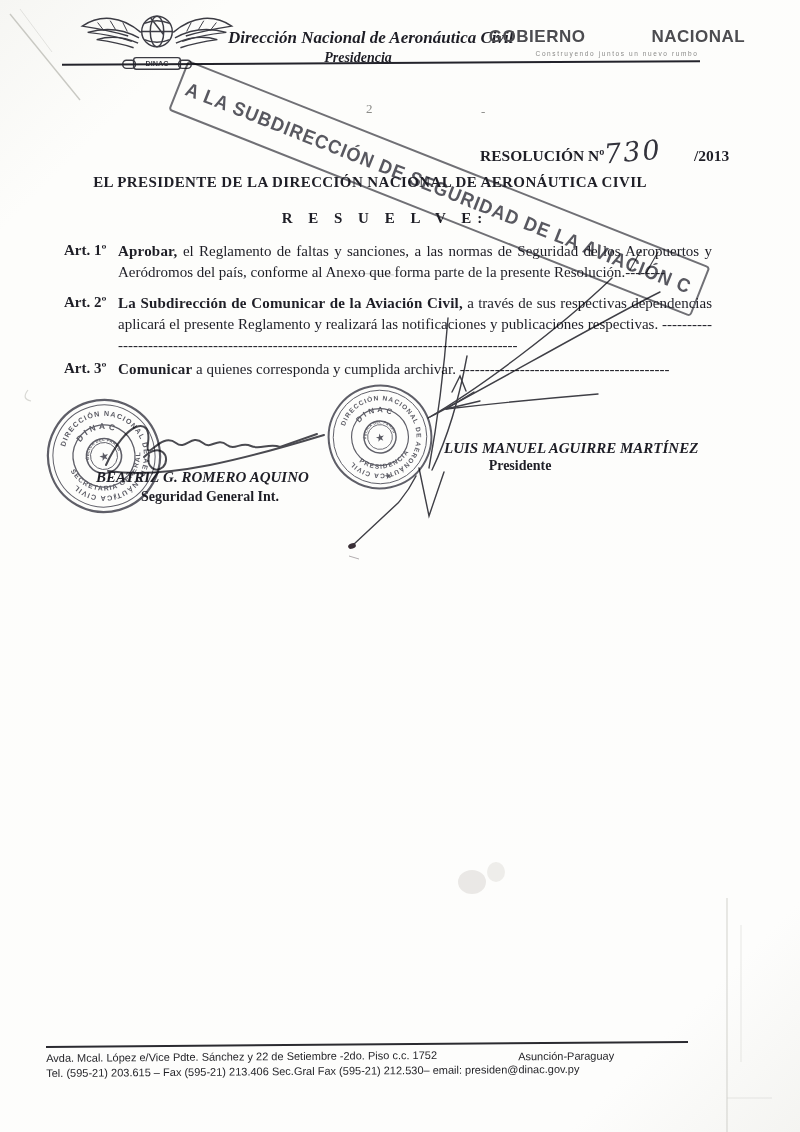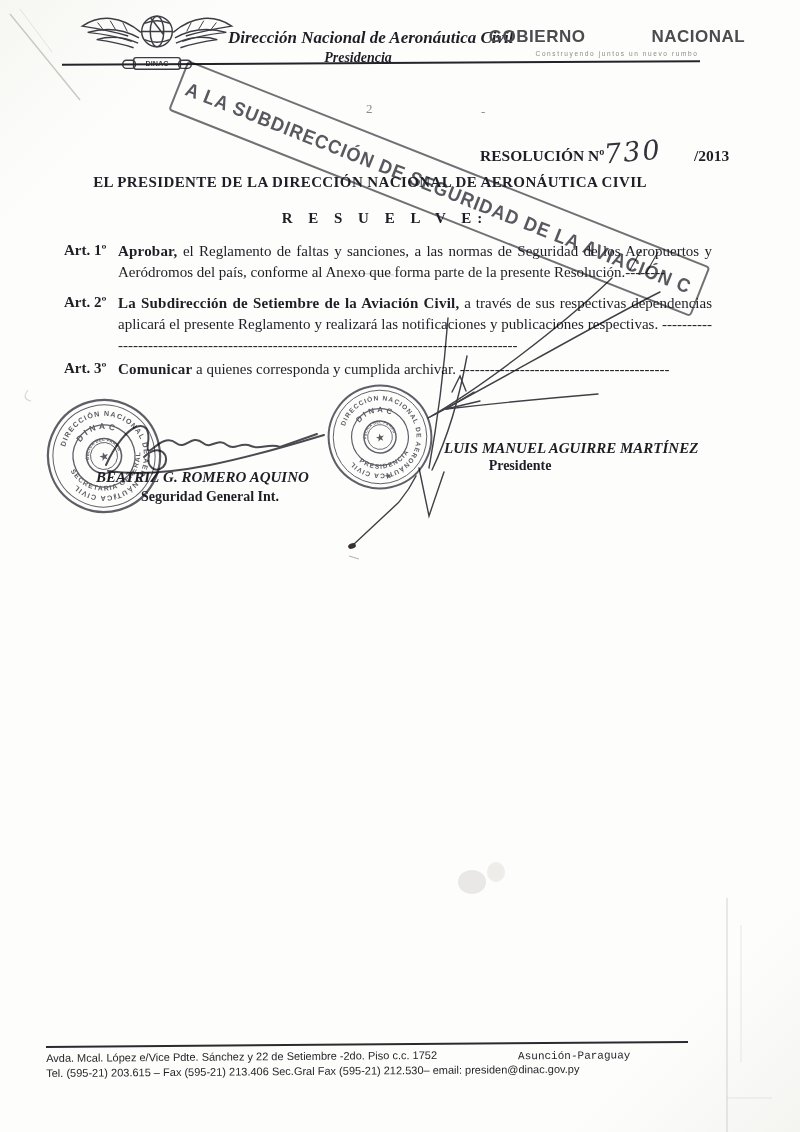--- a/index.html
+++ b/index.html
@@ -119,21 +119,21 @@
   <div class="abs resuelve" style="left:0;top:210px;width:770px;text-align:center;">R E S U E L V E:</div>
 
   <div class="abs" style="left:64px;top:241px;">
     <span class="art-label">Art. 1º</span></div>
   <div class="abs art-text" style="left:118px;top:241px;width:594px;">
     <b>Aprobar,</b><span> el Reglamento de faltas y sanciones, a las normas de Seguridad de los Aeropuertos y Aeródromos del país, conforme al Anexo que forma parte de la presente Resolución.--------</span></div>
 
   <div class="abs" style="left:64px;top:293px;">
     <span class="art-label">Art. 2º</span></div>
   <div class="abs art-text" style="left:118px;top:293px;width:594px;">
-    <b>La Subdirección de Setiembre de la Aviación Civil,</b><span> a través de sus respectivas dependencias aplicará el presente Reglamento y realizará las notificaciones y publicaciones respectivas. ------------------------------------------------------------------------------------------</span></div>
+    <b>La Subdirección de Comunicar de la Aviación Civil,</b><span> a través de sus respectivas dependencias aplicará el presente Reglamento y realizará las notificaciones y publicaciones respectivas. ------------------------------------------------------------------------------------------</span></div>
 
   <div class="abs" style="left:64px;top:359px;">
     <span class="art-label">Art. 3º</span></div>
   <div class="abs art-text" style="left:118px;top:359px;width:594px;">
     <b>Comunicar</b><span> a quienes corresponda y cumplida archivar. ------------------------------------------</span></div>
 
   <svg class="abs" style="left:98px;top:413px;mix-blend-mode:multiply;" width="230" height="70" viewBox="0 0 230 70">
     <g class="ink" stroke-width="2" opacity="0.85">
       <path d="M8,52 C28,8 54,2 50,30 C47,52 62,18 78,30 C88,38 93,20 105,30 C113,37 119,24 129,32 C137,38 143,28 153,33 C161,37 172,30 182,34 L219,21"></path>
       <path d="M10,58 C70,67 150,45 226,22"></path>
@@ -202,18 +202,18 @@
     </g>
     <ellipse cx="352" cy="546" rx="4" ry="2.6" fill="#3a3038" transform="rotate(-20 352 546)"></ellipse>
     <path d="M349,556 l10,3" stroke="#6b6268" stroke-width="1" opacity="0.5" fill="none"></path>
   </svg>
 
   <div class="abs footer" style="left:46px;top:1046px;width:700px;">
     <div class="f-rule" style="width:642px;"></div>
     <div style="margin-top:4px;position:relative;">
       <span>Avda. Mcal. López e/Vice Pdte. Sánchez y 22 de Setiembre -2do. Piso</span>
       <span style="">c.c. 1752</span>
-      <span style="position:absolute;left:472px;top:2px;font-family:Liberation Mono, monospace;">Asunción-Paraguay</span>
+      <span style="position:absolute;left:472px;top:2px;">Asunción-Paraguay</span>
     </div>
     <div style="margin-top:3px;">Tel. (595-21) 203.615 – Fax (595-21) 213.406 Sec.Gral Fax (595-21) 212.530– email: presiden@dinac.gov.py</div>
   </div>
 
 </div>
 
 </body></html>

